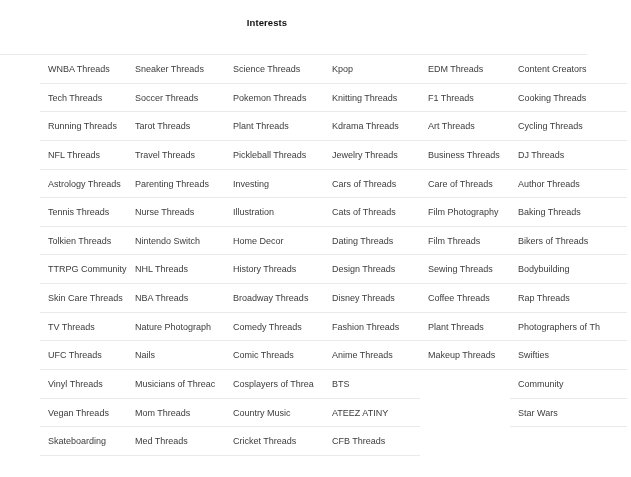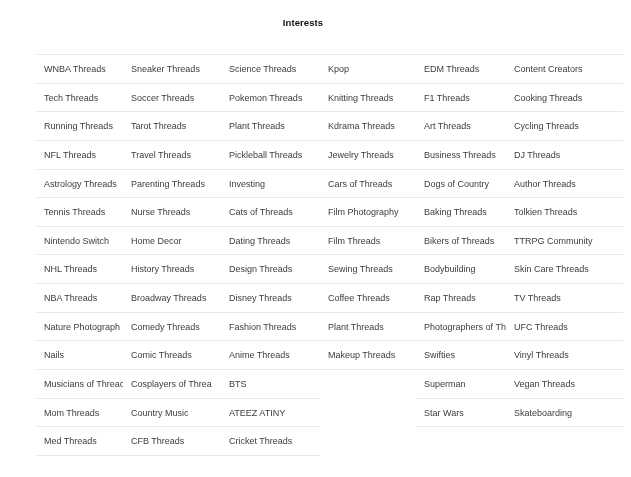--- a/index.html
+++ b/index.html
@@ -8,39 +8,40 @@
     --border: #e9e9e9;
     --bg: #ffffff;
   }
   * { box-sizing: border-box; margin: 0; padding: 0; }
   html, body {
     width: 631px; height: 477px;
     background: var(--bg);
     overflow: hidden;
     font-family: "Liberation Sans", "DejaVu Sans", sans-serif;
   }
-  .page { position: relative; width: 526px; height: 477px; background: var(--bg); margin-left: 36px; }
+  .page { position: relative; width: 526px; height: 477px; background: var(--bg); }
   .title {
     position: absolute;
     top: 17px; left: 0;
     width: 534px;
     text-align: center;
     font-size: 9.5px;
     font-weight: bold;
     color: var(--title);
     letter-spacing: 0.1px;
   }
   .grid {
     position: absolute;
     top: 54px; left: 0;
     width: 587px;
     display: grid;
     grid-template-columns: 87px 98px 99px 96px 90px 117px;
     grid-auto-rows: 28.64px;
     border-top: 1px solid var(--border);
+    padding-left: 40px;
   }
   .cell {
     height: 28.64px;
     line-height: 28.64px;
     padding-left: 8px;
     padding-right: 2px;
     font-size: 9px;
     color: var(--text);
     white-space: nowrap;
     overflow: hidden;
@@ -80,24 +81,25 @@
       <div class="cell">NFL Threads</div>
       <div class="cell">Travel Threads</div>
       <div class="cell">Pickleball Threads</div>
       <div class="cell">Jewelry Threads</div>
       <div class="cell">Business Threads</div>
       <div class="cell">DJ Threads</div>
       <div class="cell">Astrology Threads</div>
       <div class="cell">Parenting Threads</div>
       <div class="cell">Investing</div>
       <div class="cell">Cars of Threads</div>
-      <div class="cell">Dogs of Country</div>
+      <div class="cell">Care of Threads</div>
       <div class="cell">Author Threads</div>
       <div class="cell">Tennis Threads</div>
       <div class="cell">Nurse Threads</div>
+      <div class="cell">Illustration</div>
       <div class="cell">Cats of Threads</div>
       <div class="cell">Film Photography</div>
       <div class="cell">Baking Threads</div>
       <div class="cell">Tolkien Threads</div>
       <div class="cell">Nintendo Switch</div>
       <div class="cell">Home Decor</div>
       <div class="cell">Dating Threads</div>
       <div class="cell">Film Threads</div>
       <div class="cell">Bikers of Threads</div>
       <div class="cell">TTRPG Community</div>
@@ -122,26 +124,26 @@
       <div class="cell">Nails</div>
       <div class="cell">Comic Threads</div>
       <div class="cell">Anime Threads</div>
       <div class="cell">Makeup Threads</div>
       <div class="cell">Swifties</div>
       <div class="cell">Vinyl Threads</div>
       <div class="cell">Musicians of Threac</div>
       <div class="cell">Cosplayers of Threa</div>
       <div class="cell">BTS</div>
       <div class="cell empty"></div>
-      <div class="cell">Superman</div>
+      <div class="cell">Community</div>
       <div class="cell">Vegan Threads</div>
       <div class="cell">Mom Threads</div>
       <div class="cell">Country Music</div>
       <div class="cell">ATEEZ ATINY</div>
       <div class="cell empty"></div>
       <div class="cell">Star Wars</div>
       <div class="cell">Skateboarding</div>
       <div class="cell">Med Threads</div>
+      <div class="cell">Cricket Threads</div>
       <div class="cell">CFB Threads</div>
-      <div class="cell">Cricket Threads</div>
       <div class="cell empty"></div>
     </div>
 </div>
 
 </body></html>

